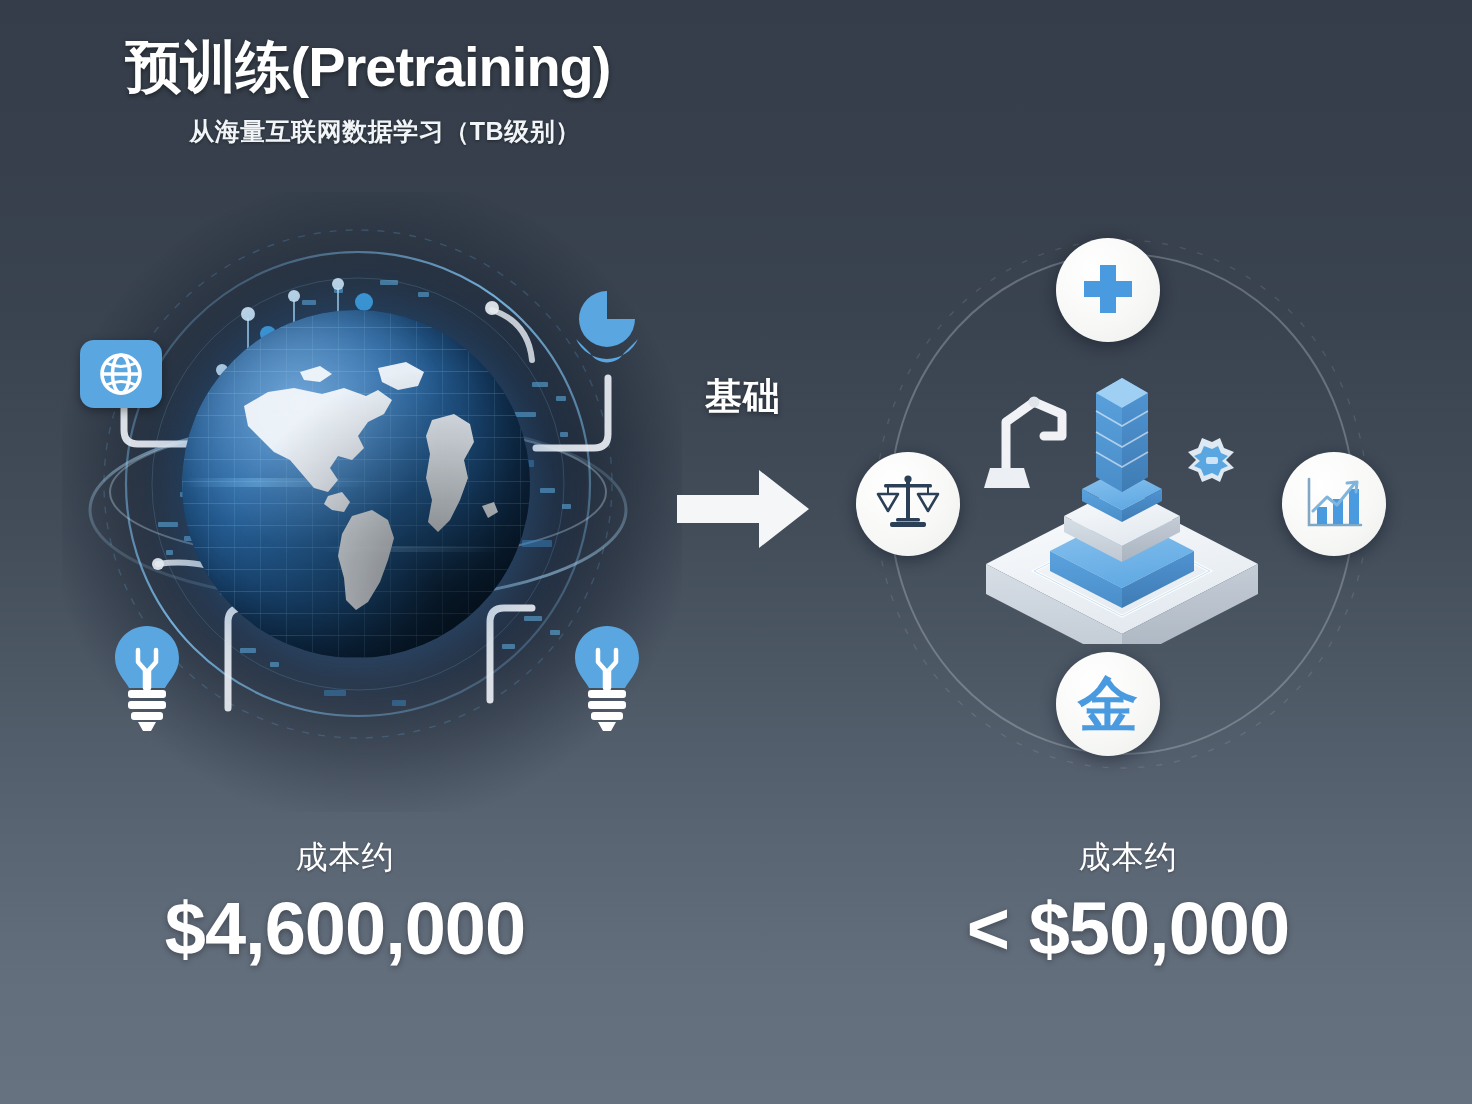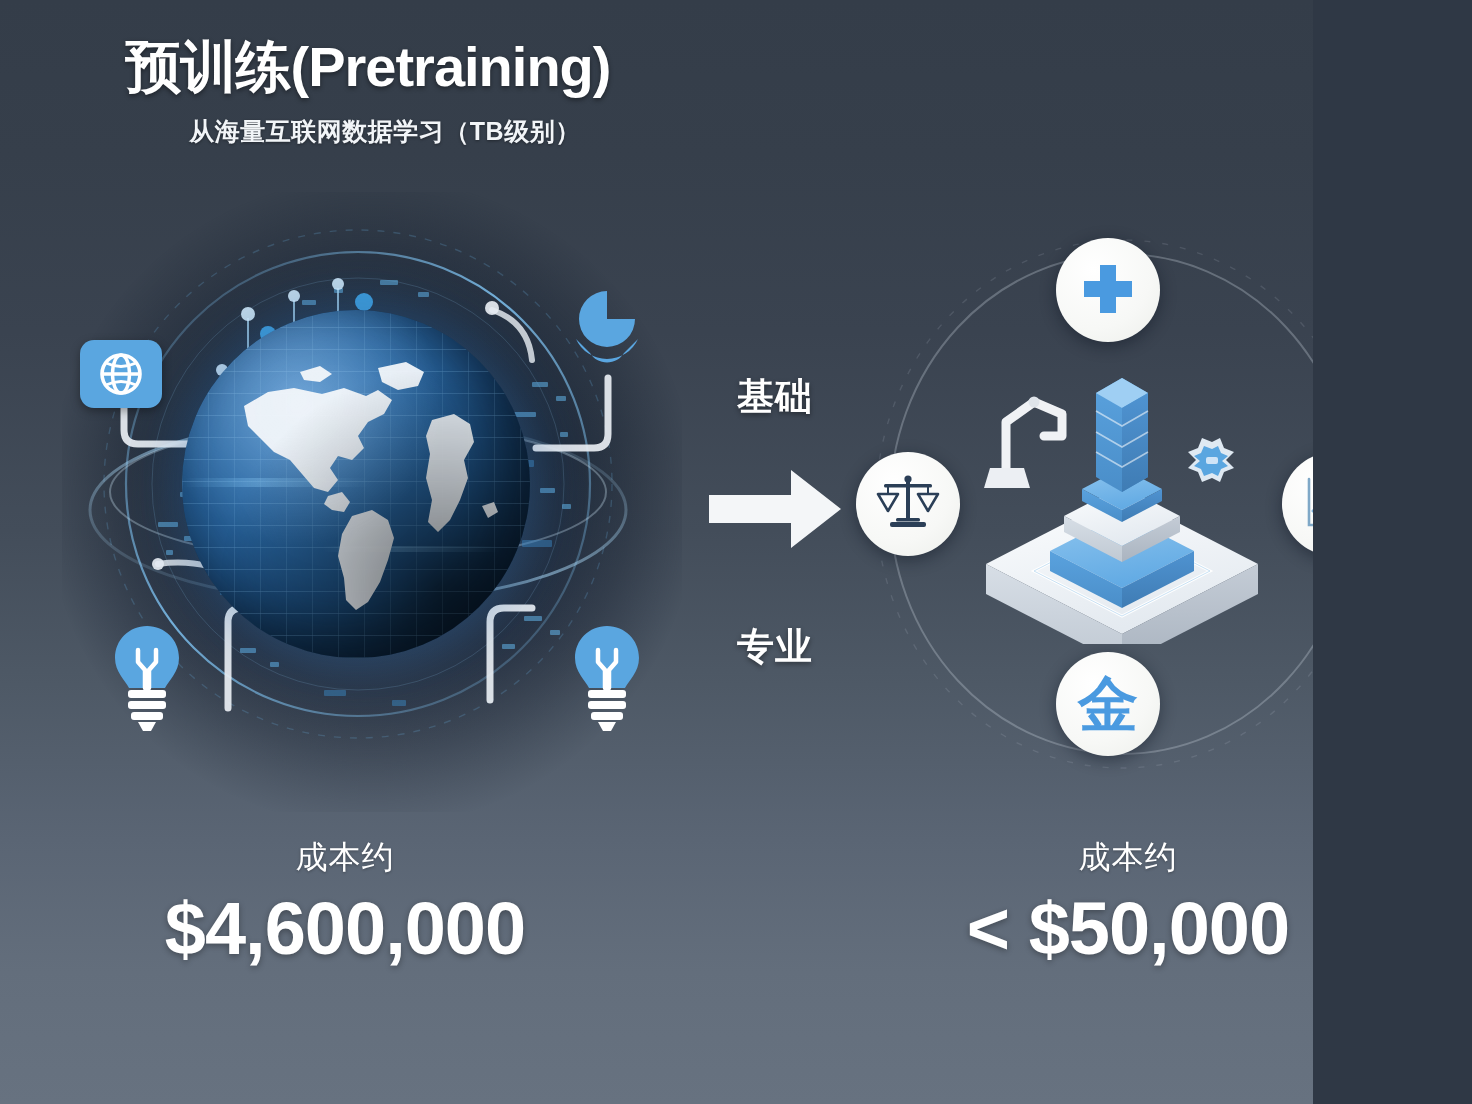--- a/index.html
+++ b/index.html
@@ -9,21 +9,21 @@
   }
   body {
     width: 1472px;
     height: 1104px;
     overflow: hidden;
     font-family: "Liberation Sans", "DejaVu Sans", sans-serif;
   }
 
   #slide {
     position: relative;
-    width: 1313px;
+    width: 1472px;
     height: 1104px;
     background: linear-gradient(180deg,
         #343d49 0%,
         #363f4b 14%,
         #3a4350 30%,
         #434d5a 48%,
         #4e5966 62%,
         #5a6574 76%,
         #636e7c 88%,
         #677280 100%);
@@ -141,21 +141,21 @@
     left: 506px; top: 95px;
     width: 78px; height: 84px;
   }
   .bulb { position: absolute; width: 80px; height: 112px; }
   .bulb.bl { left: 45px;  top: 430px; }
   .bulb.br { left: 505px; top: 430px; }
 
   
   #center {
     position: absolute;
-    left: 690px;
+    left: 658px;
     top: 372px;
     width: 170px;
     height: 300px;
     text-align: center;
   }
   .center-label {
     font-size: 37px;
     font-weight: bold;
     color: #ffffff;
     letter-spacing: 1px;
@@ -394,21 +394,20 @@
     </svg>
   </div>
 
   <div id="center">
     <div class="center-label top">基础</div>
     <div class="arrow-holder">
       <svg width="136" height="86" viewBox="0 0 136 86">
         <path d="M2 29 L84 29 L84 4 L134 43 L84 82 L84 57 L2 57 Z" fill="#f4f6f8"></path>
       </svg>
     </div>
-    <div class="center-label bottom">专业</div>
   </div>
 
   <div id="right-illo">
 
     <svg class="ring-svg" viewBox="0 0 560 600">
       <ellipse cx="262" cy="290" rx="232" ry="250" fill="none" stroke="#cdd8e2" stroke-opacity=".30" stroke-width="2"></ellipse>
       <ellipse cx="262" cy="290" rx="246" ry="264" fill="none" stroke="#cdd8e2" stroke-opacity=".14" stroke-width="1.4" stroke-dasharray="6 12"></ellipse>
     </svg>
 
     <div class="circ-icon top">

